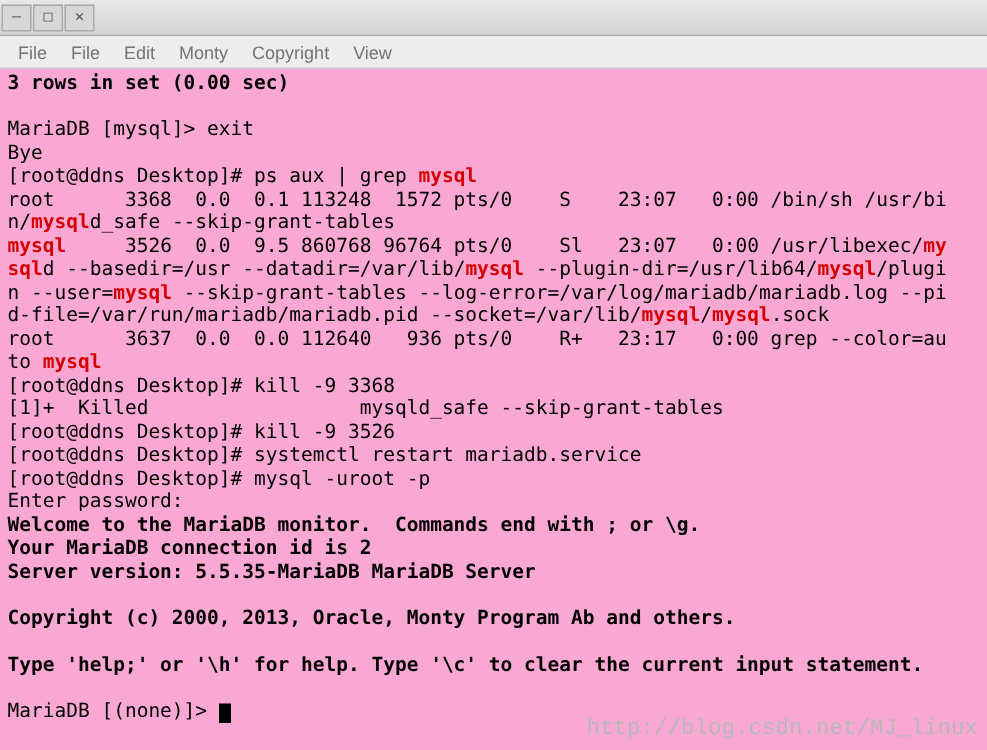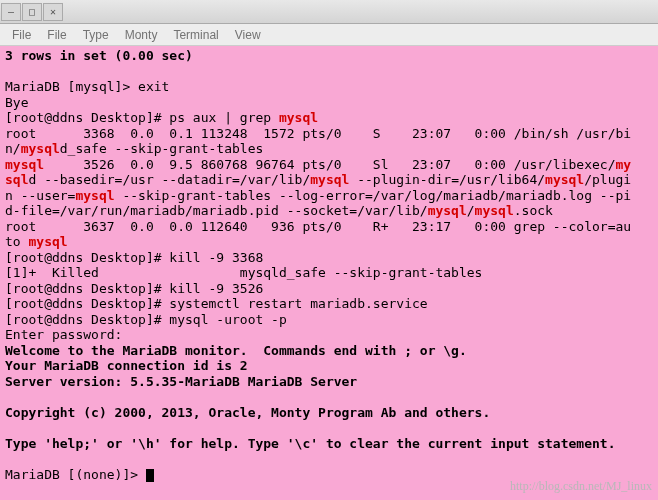--- a/index.html
+++ b/index.html
@@ -7,39 +7,39 @@
   .titlebar { height: 24px; background: linear-gradient(#e8e8e8,#d4d4d4); display: flex; align-items: center; border-bottom: 1px solid #aaa; }
   .title { flex: 1; text-align: center; font-size: 12px; font-weight: bold; color: #333; font-family: sans-serif; }
   .winbtns { display: flex; padding-right: 2px; }
   .winbtn { width: 20px; height: 18px; background: #d8d8d8; border: 1px solid #aaa; margin-left: 1px; display: flex; align-items: center; justify-content: center; font-size: 10px; color: #555; cursor: pointer; }
   .menubar { height: 22px; background: #ededed; display: flex; align-items: center; padding: 0 4px; font-family: sans-serif; font-size: 12px; border-bottom: 1px solid #ccc; }
   .menuitem { padding: 2px 8px; color: #737373; cursor: pointer; }
   .term { background: #f9a8d4; width: 100%; height: calc(100% - 46px); padding: 2px 5px; font-size: 13px; line-height: 15.5px; color: #000; white-space: pre-wrap; word-break: break-all; overflow: hidden; }
   .bold { font-weight: bold; }
   .red { color: #d40000; font-weight: bold; }
   .cursor { display: inline-block; width: 8px; height: 13px; background: #000; vertical-align: text-bottom; }
-  .watermark { position: absolute; right: 6px; bottom: 6px; font-size: 12px; color: #b8b8b8; font-family: Liberation Serif, serif; }
+  .watermark { position: absolute; right: 6px; bottom: 6px; font-size: 15px; color: #b8b8b8; font-family: Liberation Mono, monospace; }
 </style>
 </head>
 <body>
 
 <div class="titlebar">
   <div class="winbtns">
     <div class="winbtn">—</div>
     <div class="winbtn">□</div>
     <div class="winbtn">✕</div>
   </div>
 </div>
 
 <div class="menubar">
   <div class="menuitem">File</div>
   <div class="menuitem">File</div>
-  <div class="menuitem">Type</div>
+  <div class="menuitem">Edit</div>
   <div class="menuitem">Monty</div>
-  <div class="menuitem">Terminal</div>
+  <div class="menuitem">Copyright</div>
   <div class="menuitem">View</div>
 </div>
 
 <div class="term"><span class="bold">3 rows in set (0.00 sec)</span>
 <span></span>
 <span>MariaDB [mysql]&gt; exit</span>
 <span>Bye</span>
 <span>[root@ddns Desktop]# ps aux | grep </span><span class="red">mysql</span>
 <span>root      3368  0.0  0.1 113248  1572 pts/0    S    23:07   0:00 /bin/sh /usr/bi</span>
 <span>n/</span><span class="red">mysql</span><span>d_safe --skip-grant-tables</span>

